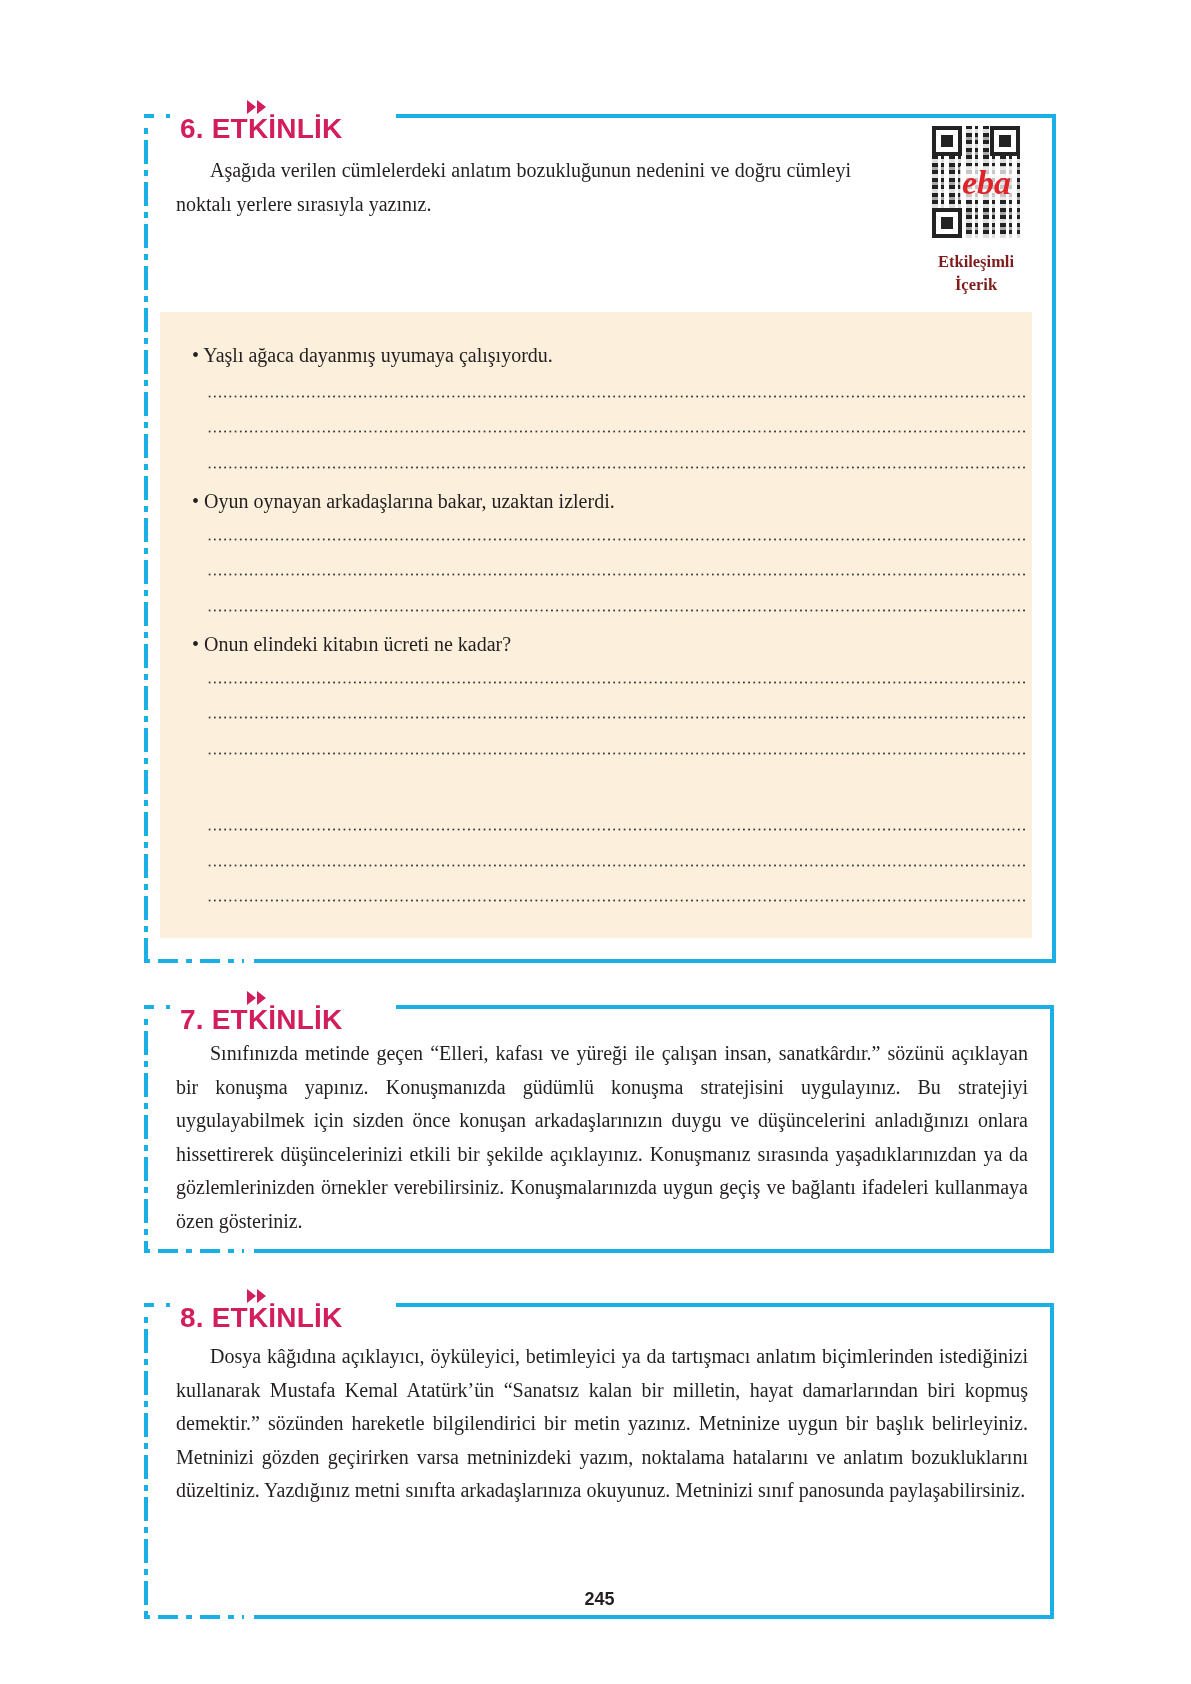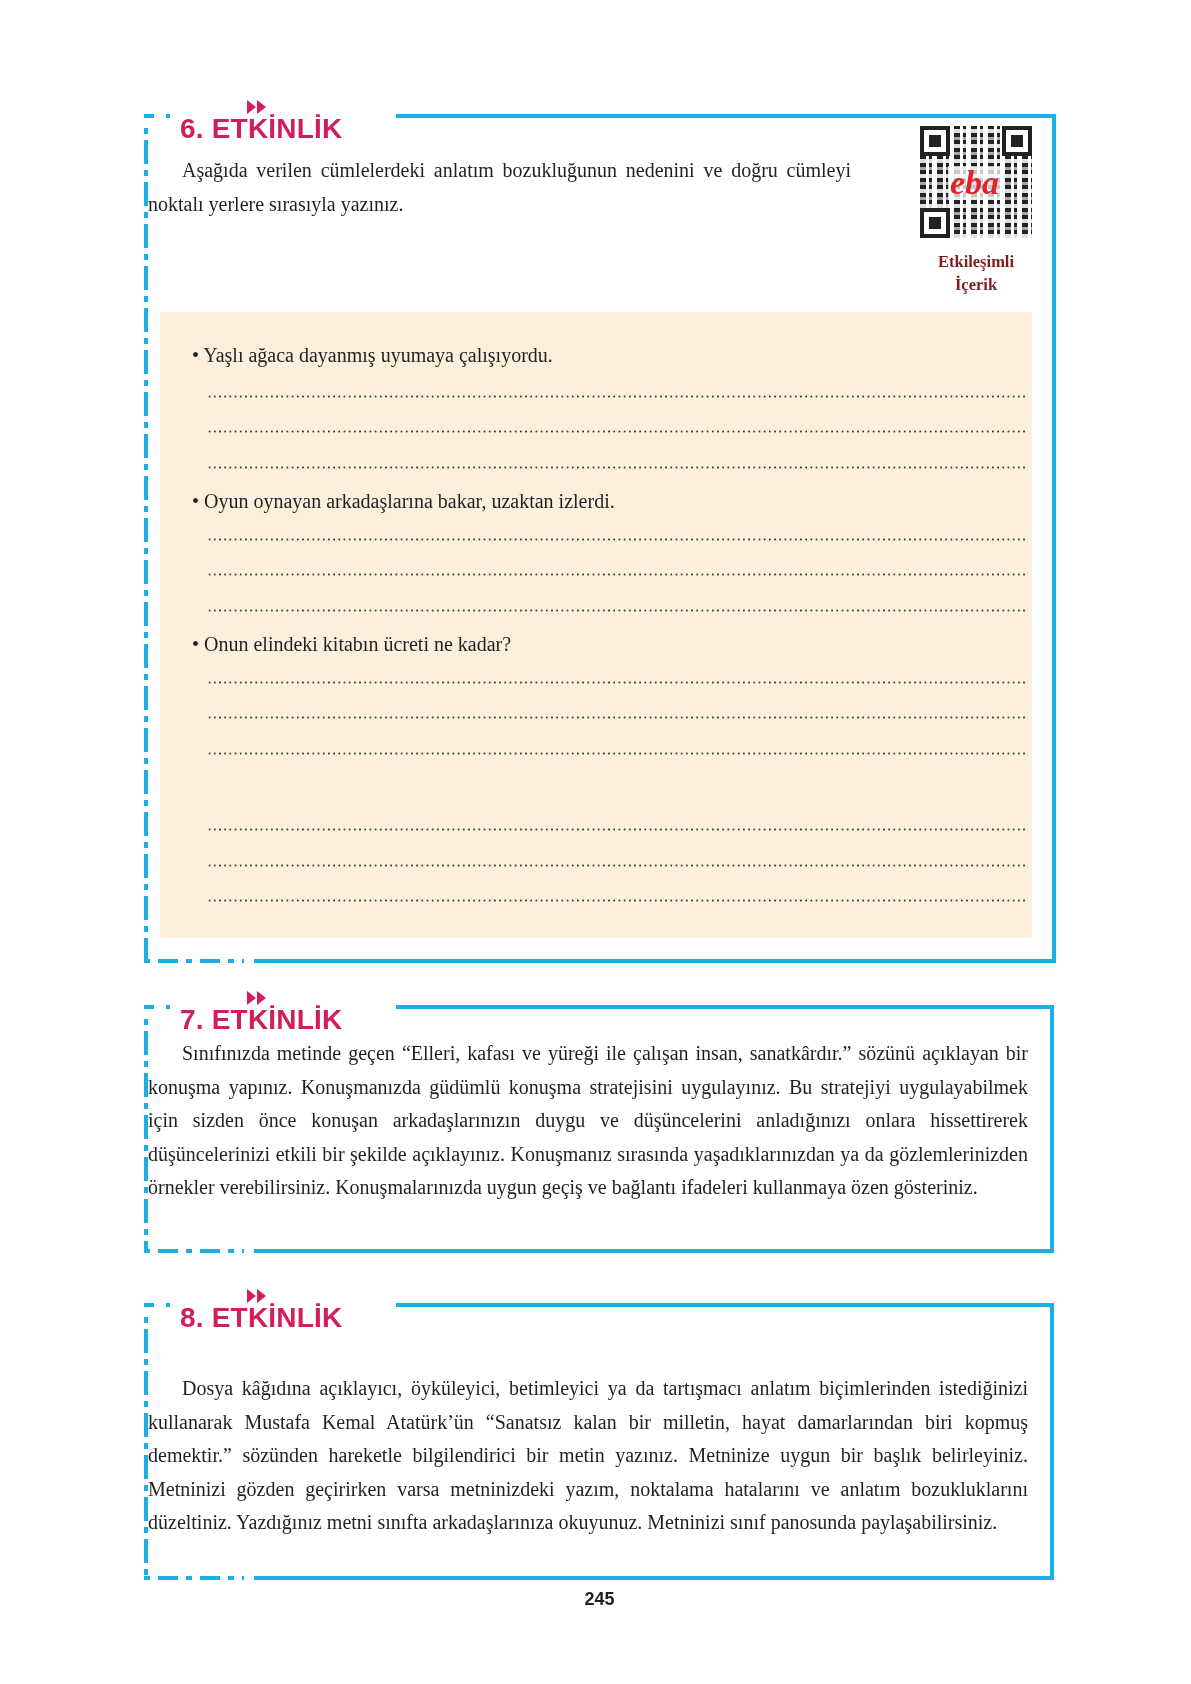--- a/index.html
+++ b/index.html
@@ -16,25 +16,25 @@
   .box .frame-bottom-dash { position: absolute; left: 0; bottom: 0; height: 4px; width: 100px;
     background: repeating-linear-gradient(to right, #1ab0e6 0 6px, transparent 6px 14px, #1ab0e6 14px 34px, transparent 34px 42px); }
   .box .corner-h { position: absolute; left: 0; top: 0; width: 10px; height: 4px; background: #1ab0e6; }
   .box .corner-dot { position: absolute; left: 22px; top: 0; width: 4px; height: 4px; background: #1ab0e6; }
 
   .header { position: absolute; top: -14px; left: 36px; display: flex; align-items: center; height: 30px; background: #fff; padding-right: 8px; flex-direction: column; }
   .arrows { display: flex; margin-right: 8px; }
   .arrow { width: 0; height: 0; border-top: 7px solid transparent; border-bottom: 7px solid transparent; border-left: 9px solid #d21f5c; margin-right: 1px; }
   .title { font-family: "Liberation Sans", "DejaVu Sans", sans-serif; font-weight: bold; font-size: 28px; color: #d21f5c; letter-spacing: 0.2px; line-height: 30px; }
 
-  .para { position: absolute; left: 4px; right: 26px; font-size: 20px; line-height: 33.5px; text-align: justify; }
+  .para { position: absolute; left: 32px; right: 26px; font-size: 20px; line-height: 33.5px; text-align: justify; }
   .para p { margin: 0; text-indent: 34px; }
 
   .qr-wrap { position: absolute; width: 120px; text-align: center; }
-  .qr { width: 112px; height: 112px; margin: 0 auto; position: relative;
+  .qr { width: 88px; height: 112px; margin: 0 auto; position: relative;
         background:
           repeating-linear-gradient(90deg, #222 0 6px, #fff 6px 9px, #222 9px 12px, #fff 12px 17px),
           #fff; }
   .qr .noise { position: absolute; inset: 0;
         background: repeating-linear-gradient(0deg, rgba(255,255,255,0.85) 0 4px, transparent 4px 8px, rgba(255,255,255,0.6) 8px 11px, transparent 11px 15px); }
   .qr .finder { position: absolute; width: 22px; height: 22px; border: 4px solid #222; background: #fff; }
   .qr .finder::after { content: ""; position: absolute; left: 5px; top: 5px; width: 12px; height: 12px; background: #222; }
   .qr .logo { position: absolute; left: 28px; top: 40px; font-family: "Liberation Serif", serif; font-style: italic; font-weight: bold; font-size: 34px; color: #e0242a; line-height: 34px; background: rgba(255,255,255,0.75); padding: 0 2px; }
   .qr-label { font-weight: bold; font-size: 16.5px; line-height: 23px; margin-top: 12px; color: #7f1d1d; }
 
@@ -121,35 +121,35 @@
         <span class="arrow"></span>
       </span>
     <span class="title">7. ETKİNLİK</span>
   </div>
 
   <div class="para" style="top:32px;">
     <p>Sınıfınızda metinde geçen “Elleri, kafası ve yüreği ile çalışan insan, sanatkârdır.” sözünü açıklayan bir konuşma yapınız. Konuşmanızda güdümlü konuşma stratejisini uygulayınız. Bu stratejiyi uygulayabilmek için sizden önce konuşan arkadaşlarınızın duygu ve düşüncelerini anladığınızı onlara hissettirerek düşüncelerinizi etkili bir şekilde açıklayınız. Konuşmanız sırasında yaşadıklarınızdan ya da gözlemlerinizden örnekler verebilirsiniz. Konuşmalarınızda uygun geçiş ve bağlantı ifadeleri kullanmaya özen gösteriniz.</p>
   </div>
 </section>
 
-<section class="box" style="top:1303px; width:910px; height:277px;">
+<section class="box" style="top:1303px; width:910px; height:316px;">
   <div class="frame-top" style="left:252px;"></div>
   <div class="frame-right"></div>
   <div class="frame-left" style="top:14px;"></div>
   <div class="corner-h"></div>
   <div class="corner-dot"></div>
   <div class="frame-bottom-dash"></div>
   <div class="frame-bottom-solid"></div>
 
   <div class="header">
     <span class="arrows">
         <span class="arrow"></span>
         <span class="arrow"></span>
       </span>
     <span class="title">8. ETKİNLİK</span>
   </div>
 
-  <div class="para" style="top:37px;margin-top:32px;">
+  <div class="para" style="top:37px;">
     <p>Dosya kâğıdına açıklayıcı, öyküleyici, betimleyici ya da tartışmacı anlatım biçimlerinden istediğinizi kullanarak Mustafa Kemal Atatürk’ün “Sanatsız kalan bir milletin, hayat damarlarından biri kopmuş demektir.” sözünden hareketle bilgilendirici bir metin yazınız. Metninize uygun bir başlık belirleyiniz. Metninizi gözden geçirirken varsa metninizdeki yazım, noktalama hatalarını ve anlatım bozukluklarını düzeltiniz. Yazdığınız metni sınıfta arkadaşlarınıza okuyunuz. Metninizi sınıf panosunda paylaşabilirsiniz.</p>
   </div>
 </section>
 
 <div class="page-number">245</div>
 
 </body></html>

